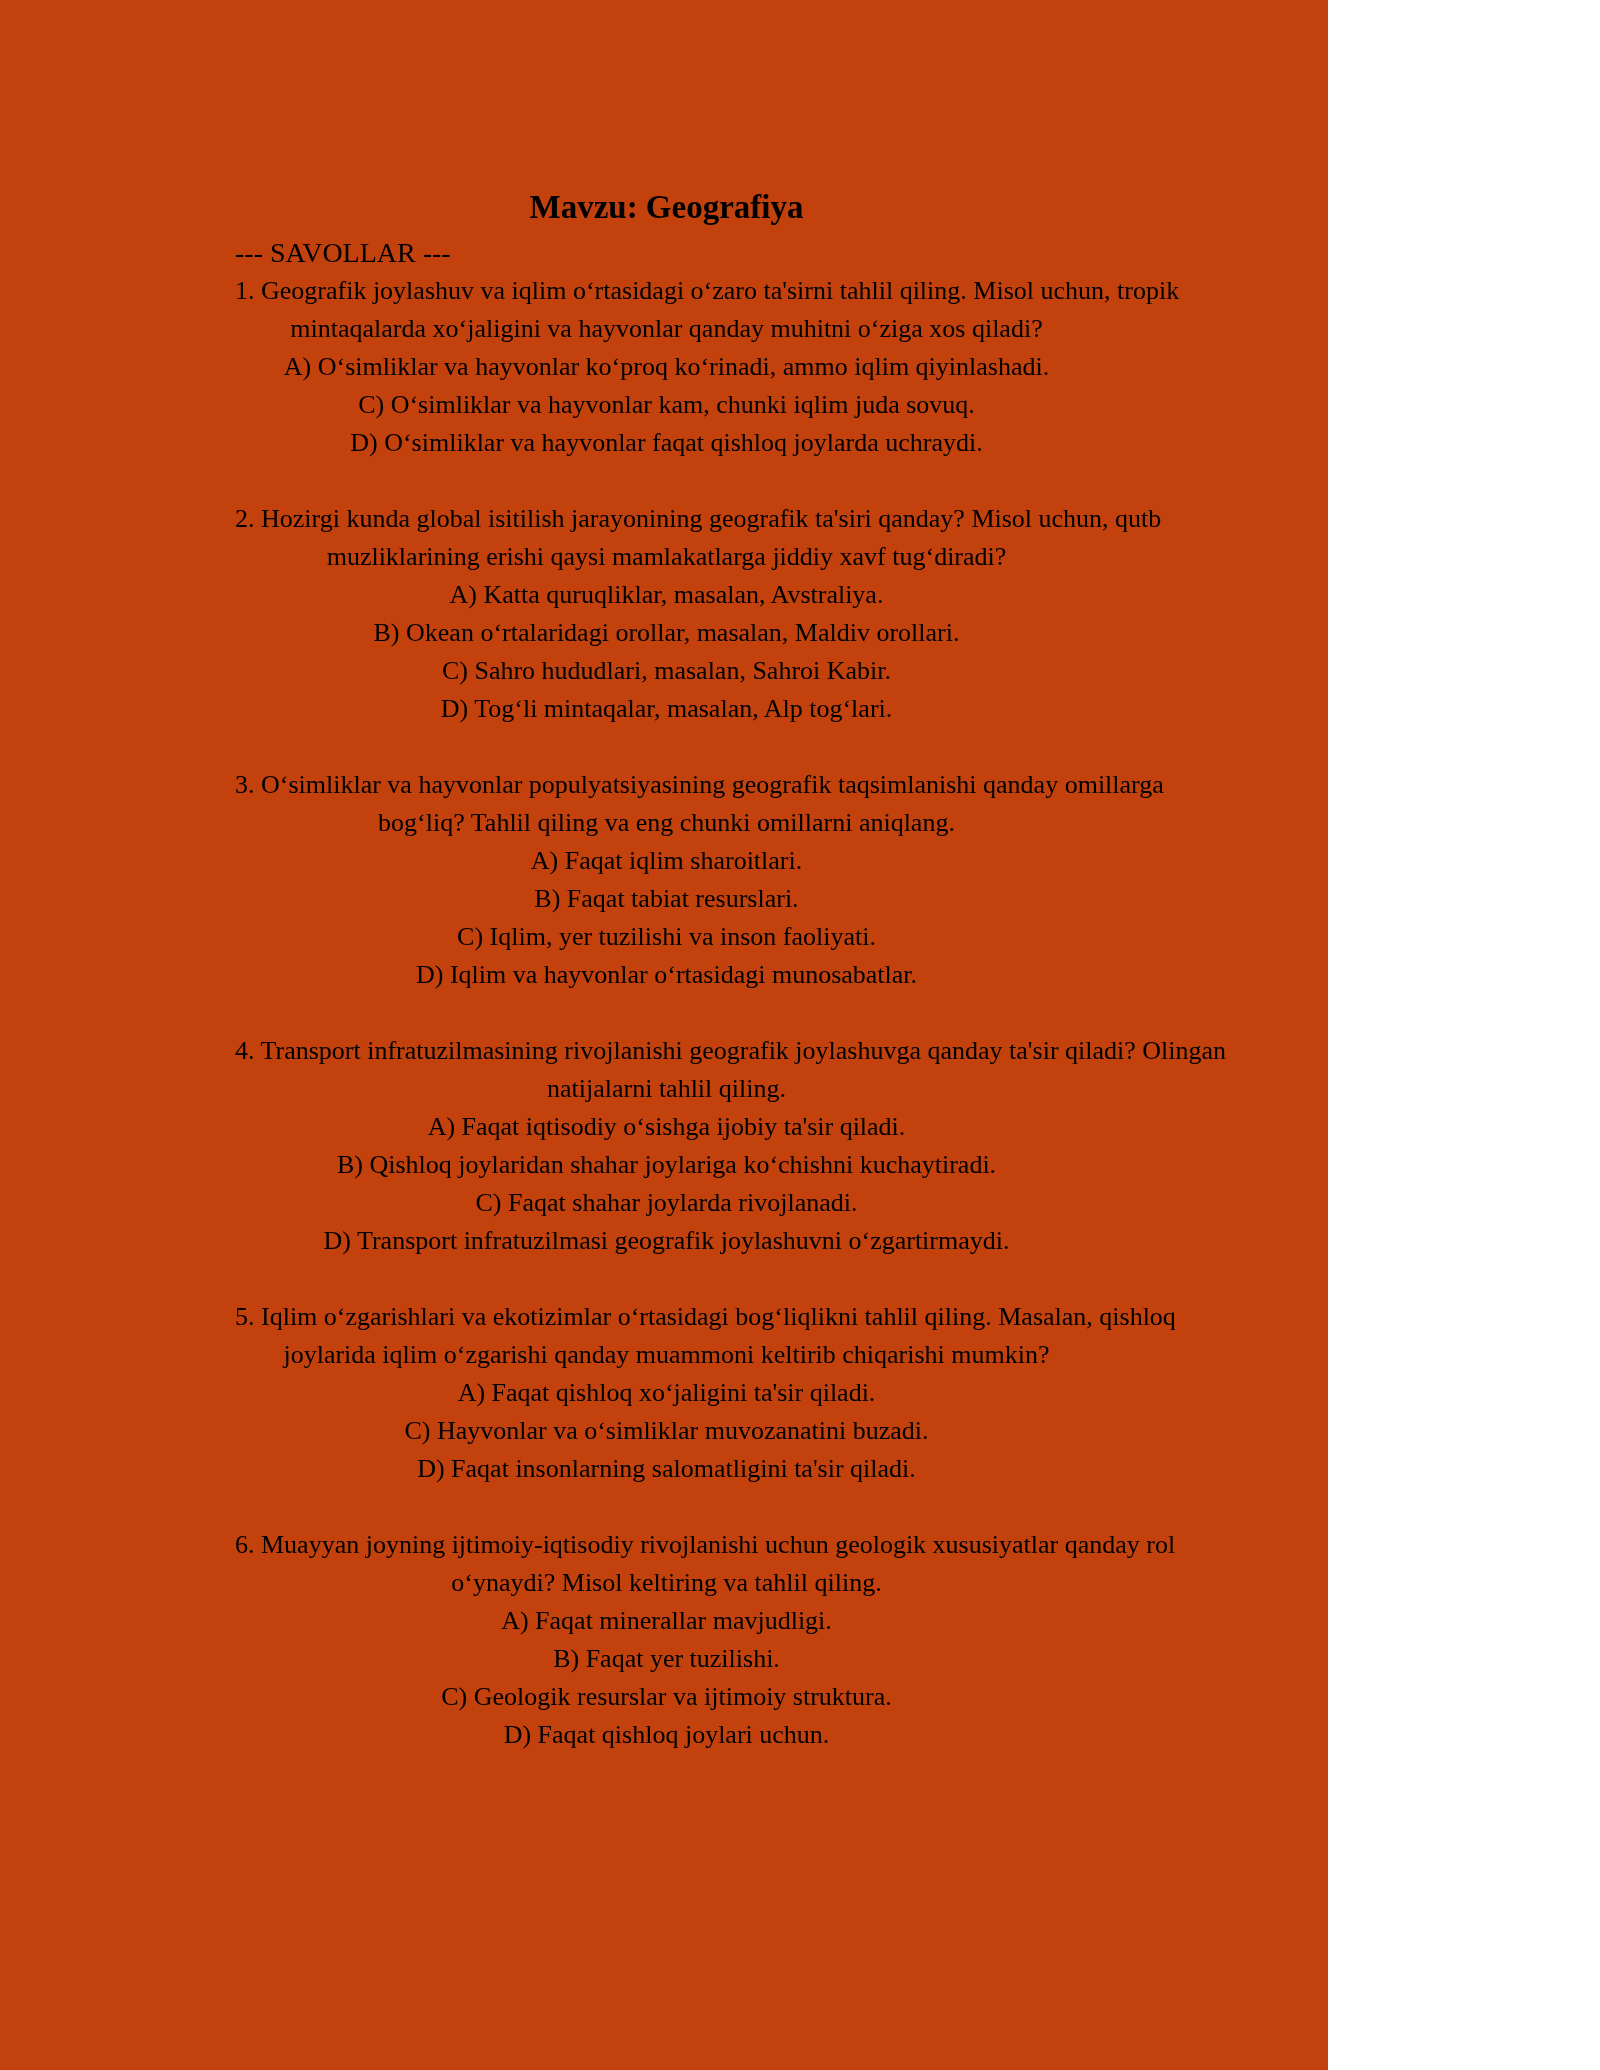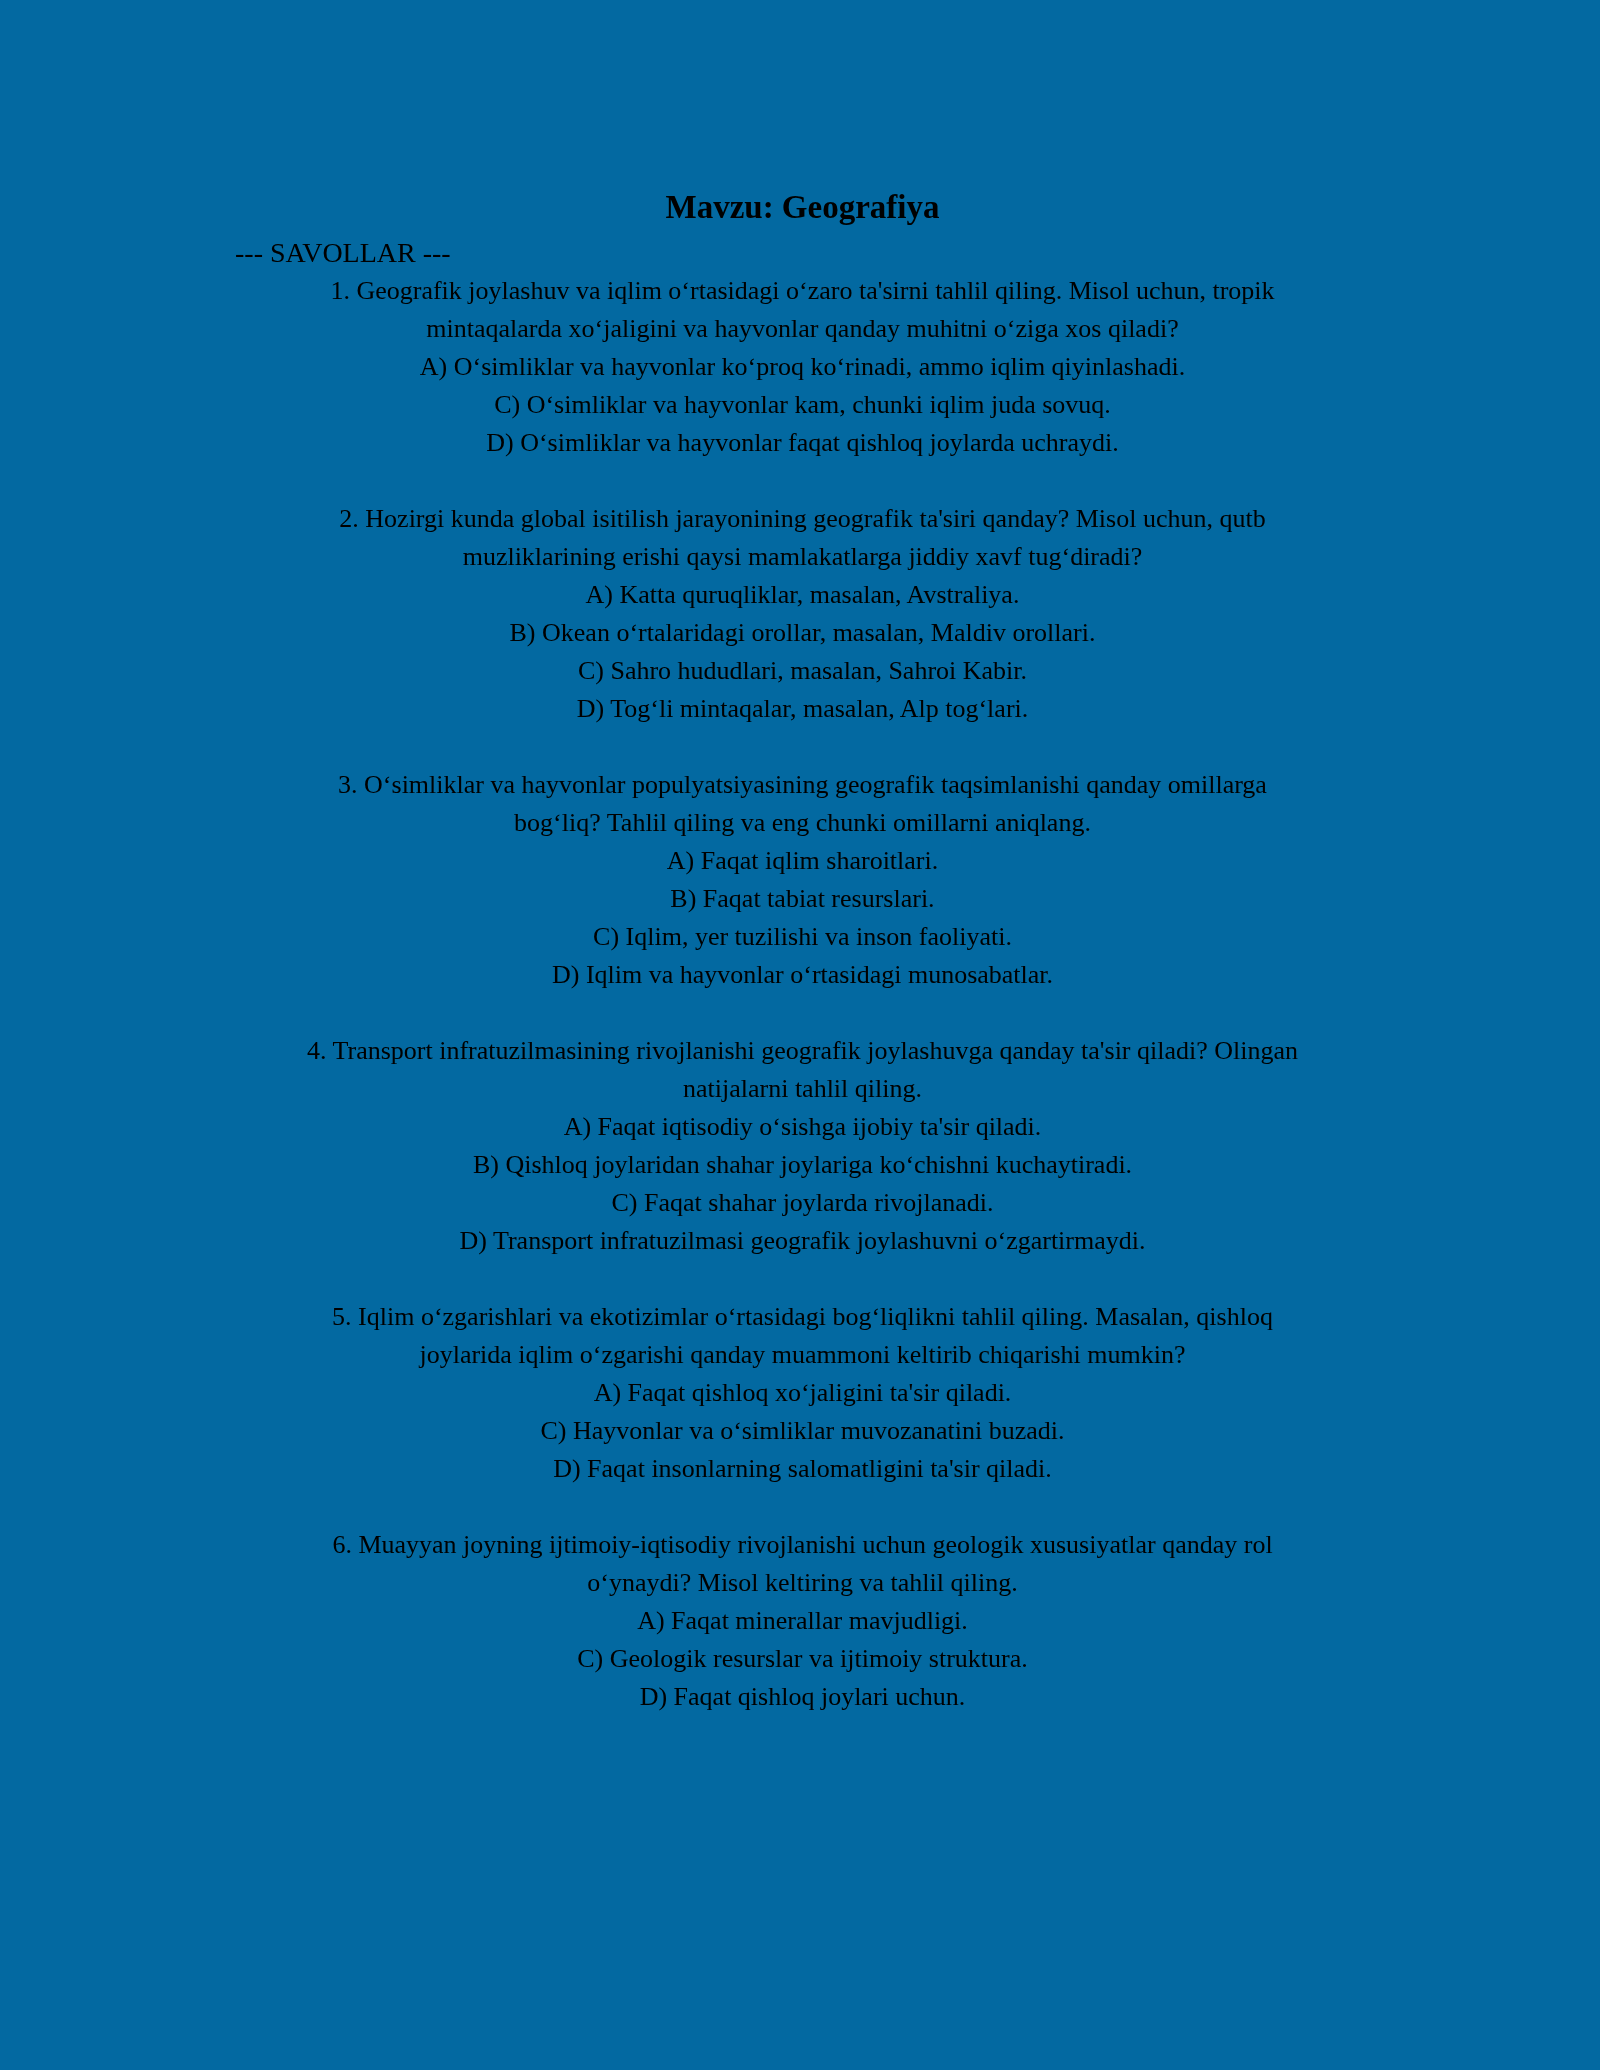--- a/index.html
+++ b/index.html
@@ -9,24 +9,24 @@
   }
   body {
     width: 1600px;
     height: 2070px;
     position: relative;
     font-family: "Liberation Serif", "DejaVu Serif", serif;
     color: #000000;
   }
   .page {
     box-sizing: border-box;
-    width: 1600px;
+    width: 1328px;
     height: 2070px;
     padding: 186px 230px 0 235px;
-    background: #0369a1;
+    background: #c2410c;
     overflow: hidden;
   }
   .doc-title {
     margin: 0 0 6px 0;
     font-size: 33px;
     line-height: 42px;
     font-weight: bold;
     text-align: center;
     white-space: nowrap;
   }
@@ -92,16 +92,17 @@
     <div class="qline">joylarida iqlim oʻzgarishi qanday muammoni keltirib chiqarishi mumkin?</div>
     <div class="qline">A) Faqat qishloq xoʻjaligini ta'sir qiladi.</div>
     <div class="qline">C) Hayvonlar va oʻsimliklar muvozanatini buzadi.</div>
     <div class="qline">D) Faqat insonlarning salomatligini ta'sir qiladi.</div>
   </section>
 
   <section class="question-block">
     <div class="qline">6. Muayyan joyning ijtimoiy-iqtisodiy rivojlanishi uchun geologik xususiyatlar qanday rol</div>
     <div class="qline">oʻynaydi? Misol keltiring va tahlil qiling.</div>
     <div class="qline">A) Faqat minerallar mavjudligi.</div>
+    <div class="qline">B) Faqat yer tuzilishi.</div>
     <div class="qline">C) Geologik resurslar va ijtimoiy struktura.</div>
     <div class="qline">D) Faqat qishloq joylari uchun.</div>
   </section>
 </div>
 
 </body></html>

